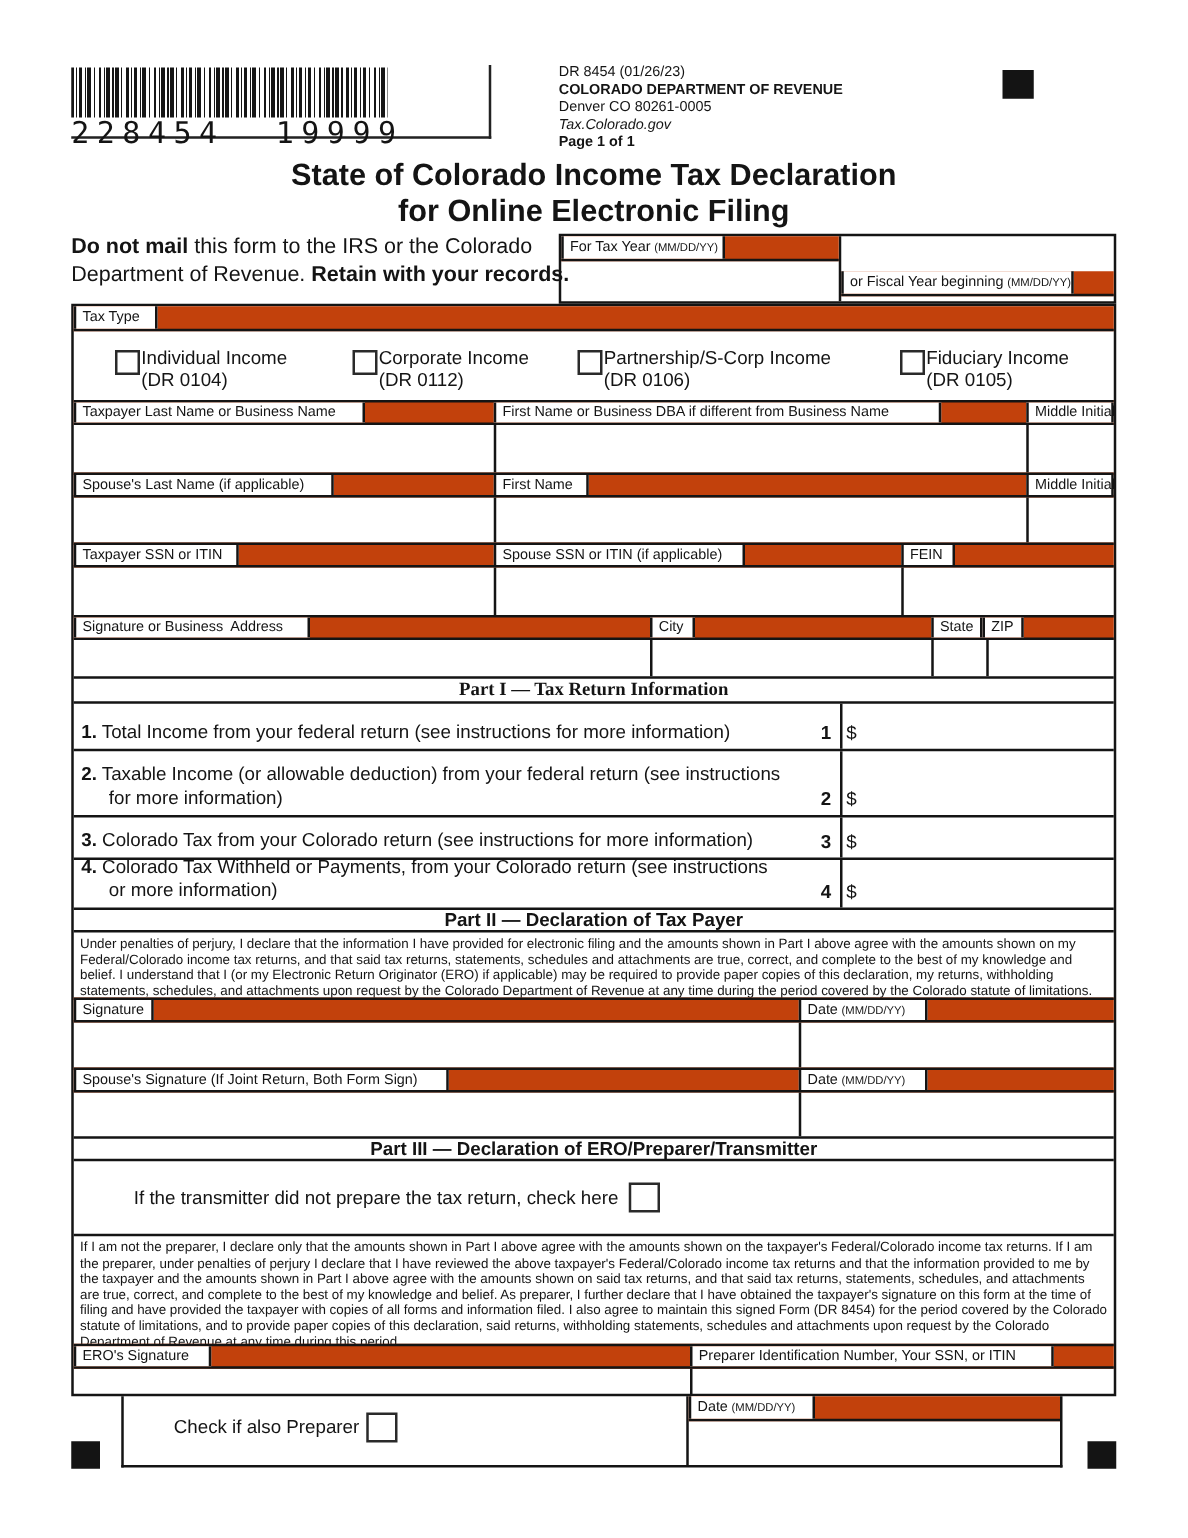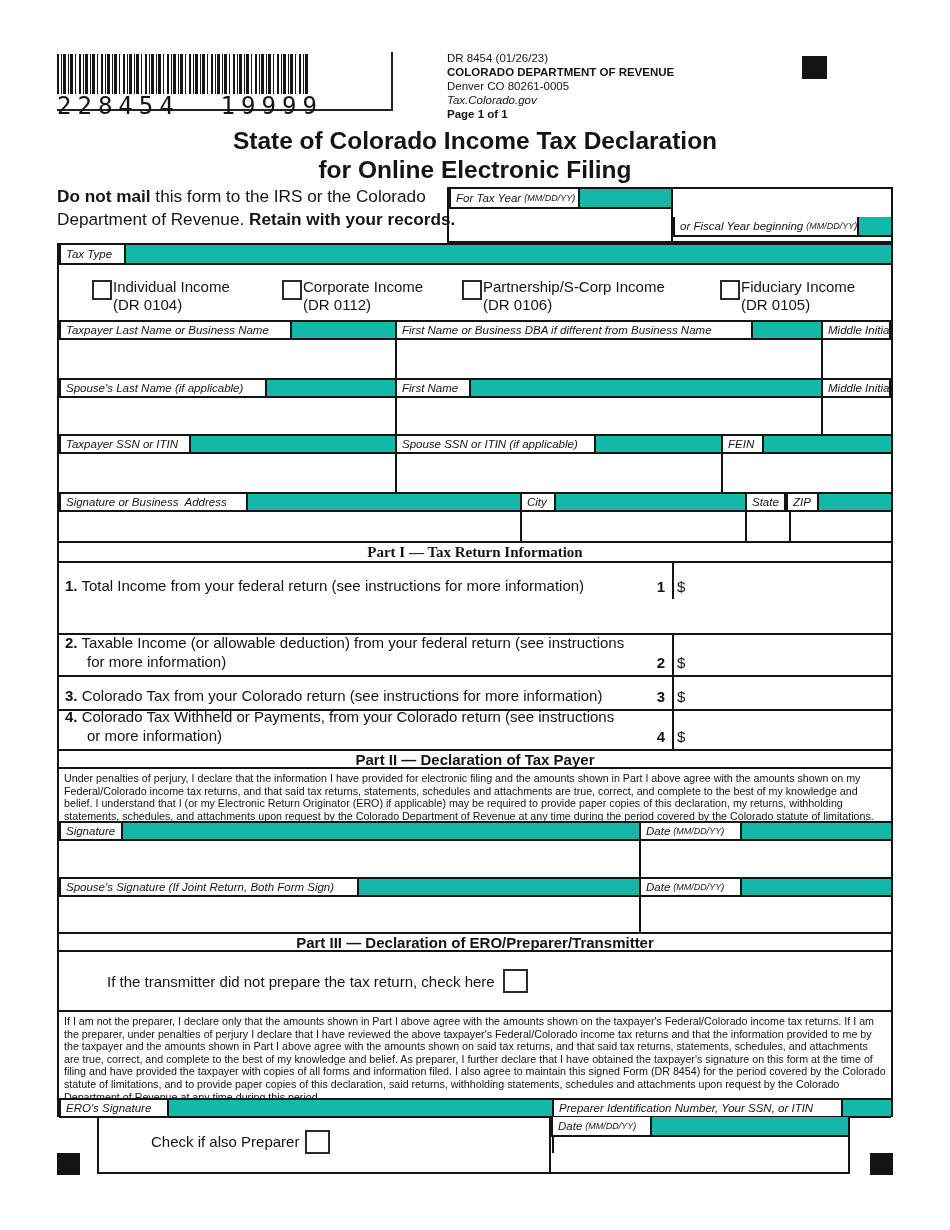--- a/index.html
+++ b/index.html
@@ -14,21 +14,21 @@
     font-size:24px;letter-spacing:6px;white-space:pre;}
   .corner-frame{left:57px;top:52px;width:336px;height:59px;border-right:2.5px solid #222;border-bottom:2.5px solid #222;}
   .hdrblock{left:447px;top:51px;font-size:11.5px;line-height:14px;}
   .b{font-weight:bold;} .i{font-style:italic;}
   .sq{width:25px;height:23px;background:#141414;}
 
   .title{left:0;top:126px;width:950px;text-align:center;font-size:24.5px;font-weight:bold;line-height:29px;}
   .notice{left:57px;top:185px;width:402px;font-size:17.2px;line-height:23px;}
 
   
-  .bar{background:#14b8a6;position:relative;box-sizing:border-box;border-top:2px solid #141414;border-bottom:2px solid #141414;font-style:italic;}
+  .bar{background:#c2410c;position:relative;box-sizing:border-box;border-top:2px solid #141414;border-bottom:2px solid #141414;}
   .bar.nt{border-top:none;}
   .tag{position:absolute;top:0;bottom:0;background:#fff;border-left:2px solid #141414;border-right:2px solid #141414;
        display:flex;align-items:center;padding:0 5px;font-size:11.5px;white-space:pre;box-sizing:border-box;}
   .fmt{font-size:9px;margin-left:3px;}
   .vd{position:absolute;top:0;bottom:0;width:0;border-left:2px solid #141414;}
   .row{position:relative;box-sizing:border-box;}
   .hdrrow{display:flex;align-items:center;justify-content:center;font-weight:bold;font-size:15px;
           border-top:2px solid #141414;border-bottom:2px solid #141414;}
   .incell{position:absolute;top:0;bottom:0;}
 
@@ -202,21 +202,21 @@
     <div class="row hdrrow" style="height:22px;font-family:Liberation Serif, serif;">Part I — Tax Return Information</div>
 
     <div class="row p1row" style="height:36px;">
       <div class="p1text">
           <div class="p1hang"><b>1.</b> <span>Total Income from your federal return (see instructions for more information)</span></div>
         </div>
       <div class="p1ref">1</div>
       <div class="vd" style="left:613px;"></div>
       <div class="p1money"><span>$</span></div>
     </div>
-    <div class="row p1row" style="height:42px;border-top:2px solid #141414;margin-top:34px;">
+    <div class="row p1row" style="height:53px;border-top:2px solid #141414;">
       <div class="p1text">
           <div class="p1hang"><b>2.</b> <span>Taxable Income (or allowable deduction) from your federal return (see instructions
 for more information)</span></div>
         </div>
       <div class="p1ref">2</div>
       <div class="vd" style="left:613px;"></div>
       <div class="p1money"><span>$</span></div>
     </div>
     <div class="row p1row" style="height:34px;border-top:2px solid #141414;">
       <div class="p1text">
@@ -277,21 +277,21 @@
       <div class="tag" style="left:493px;width:291px;">Preparer Identification Number, Your SSN, or ITIN</div>
     </div>
     <div class="row" style="height:35px;">
       <div class="incell" style="left:0;width:493px;"></div>
       <div class="vd" style="left:493px;"></div>
       <div class="incell" style="left:495px;right:0;"></div>
     </div>
   </div>
 
   <div class="abs bottombox">
-    <div class="incell" style="left:16px;width:394px;">
+    <div class="incell" style="left:4px;width:394px;">
       <span style="position:absolute;left:36px;top:16px;font-size:15px;">Check if also Preparer</span>
       <span class="cbx2" style="position:absolute;left:190px;top:13px;"></span>
     </div>
     <div class="incell" style="left:450px;right:0;border-left:2px solid #141414;">
       <div class="bar nt" style="height:20px;">
         <div class="tag" style="left:0;width:101px;">
           <span>Date</span><span class="fmt">(MM/DD/YY)</span>
         </div>
       </div>
       <div style="height:33px;position:relative;"></div>

